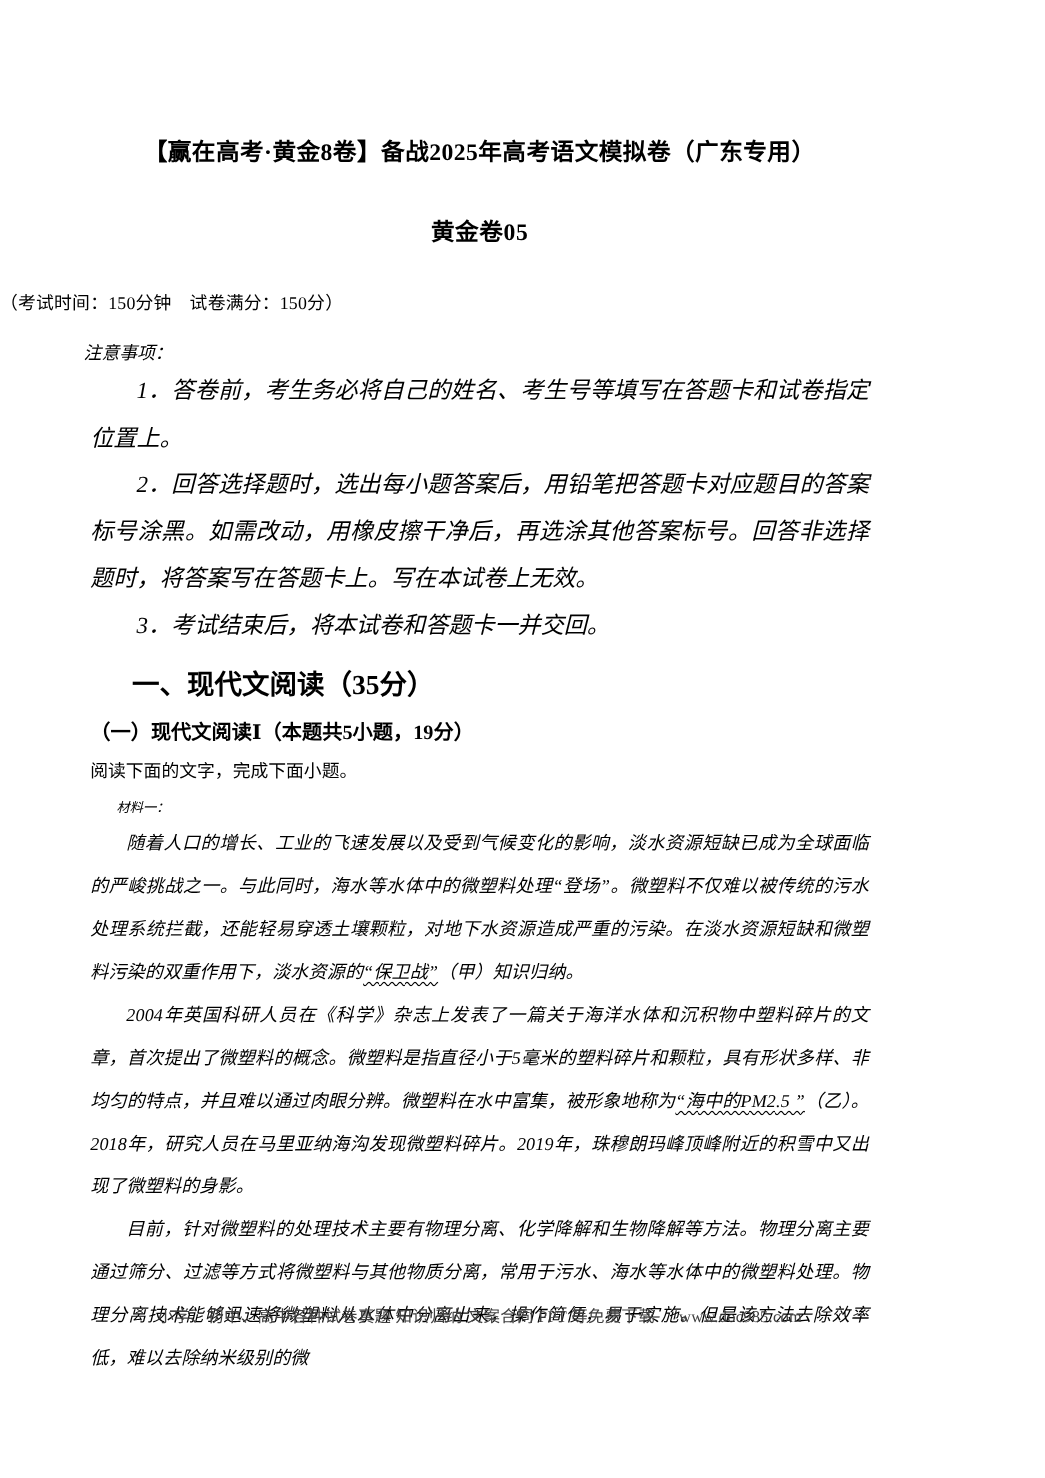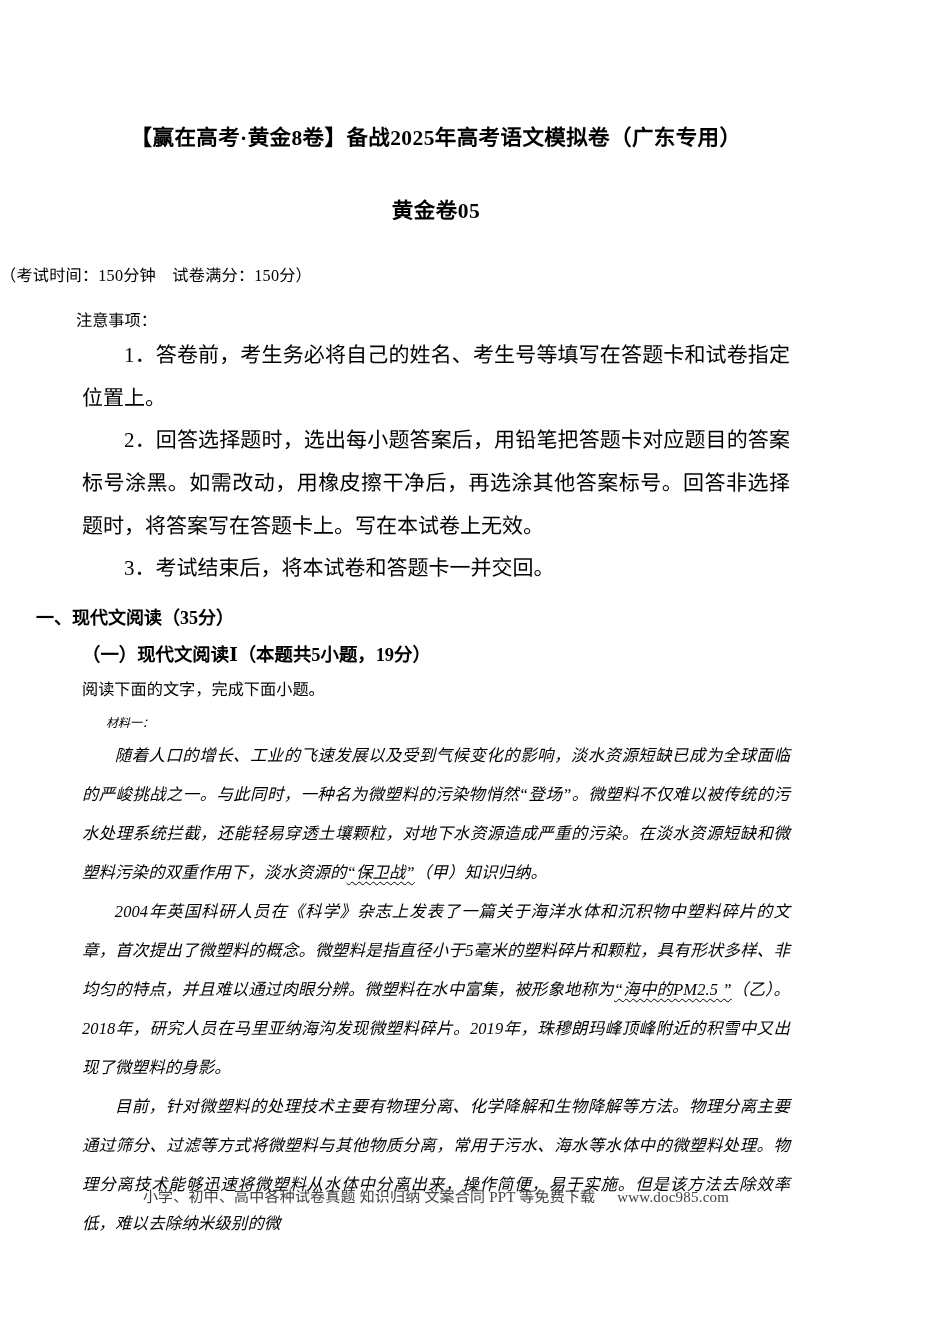--- a/index.html
+++ b/index.html
@@ -51,20 +51,21 @@
     font-size: 16.2px;
     margin: 0;
     padding-top: 38px;
     letter-spacing: 0.2px;
   }
 
   
   .notice-wrap {
     margin: 0;
     padding-top: 22px;
+    font-style: italic;
   }
 
   .notice-label {
     font-size: 16.2px;
     margin: 0 0 0 0;
     padding-left: 76px;
     line-height: 1.62;
   }
 
   .notice-item {
@@ -72,24 +73,24 @@
     margin: 0;
     padding: 0 82px 0 82px;
     text-indent: 2em;
     line-height: 2.03;
     text-align: justify;
     text-justify: inter-ideograph;
   }
 
   
   .sec-heading {
-    font-size: 18px;
-    font-weight: bold;
-    margin: 0;
-    padding: 0 36px;
+    font-size: 25px;
+    font-weight: bold;
+    margin: 0;
+    padding: 0 120px;
     line-height: 1.62;
     padding-top: 14px;
   }
 
   .sub-heading {
     font-size: 18.4px;
     font-weight: bold;
     margin: 0;
     padding: 0 82px;
     line-height: 1.62;
@@ -177,21 +178,21 @@
   <h3 class="sec-heading">一、现代文阅读（35分）</h3>
 
   <h4 class="sub-heading">（一）现代文阅读Ⅰ（本题共5小题，19分）</h4>
 
   <p class="instr-line">阅读下面的文字，完成下面小题。</p>
 
   <div class="passage">
 
     <p class="mat-label">材料一：</p>
 
-    <p class="para"><span>随着人口的增长、工业的飞速发展以及受到气候变化的影响，淡水资源短缺已成为全球面临的严峻挑战之一。与此同时，一种名为微塑料的污染物悄然“登场”。微塑料不仅难以被传统的污水处理系统拦截，还能轻易穿透土壤颗粒，对地下水资源造成严重的污染。在淡水资源短缺和微塑料污染的双重作用下，淡水资源的</span><span class="wavy">“保卫战”</span><span>（甲）知识归纳。</span></p>
+    <p class="para"><span>随着人口的增长、工业的飞速发展以及受到气候变化的影响，淡水资源短缺已成为全球面临的严峻挑战之一。与此同时，海水等水体中的微塑料处理“登场”。微塑料不仅难以被传统的污水处理系统拦截，还能轻易穿透土壤颗粒，对地下水资源造成严重的污染。在淡水资源短缺和微塑料污染的双重作用下，淡水资源的</span><span class="wavy">“保卫战”</span><span>（甲）知识归纳。</span></p>
 
     <p class="para"><span>2004年英国科研人员在《科学》杂志上发表了一篇关于海洋水体和沉积物中塑料碎片的文章，首次提出了微塑料的概念。微塑料是指直径小于5毫米的塑料碎片和颗粒，具有形状多样、非均匀的特点，并且难以通过肉眼分辨。微塑料在水中富集，被形象地称为</span><span class="wavy">“海中的PM2.5 ”</span><span>（乙）。2018年，研究人员在马里亚纳海沟发现微塑料碎片。2019年，珠穆朗玛峰顶峰附近的积雪中又出现了微塑料的身影。</span></p>
 
 
     <p class="para">目前，针对微塑料的处理技术主要有物理分离、化学降解和生物降解等方法。物理分离主要通过筛分、过滤等方式将微塑料与其他物质分离，常用于污水、海水等水体中的微塑料处理。物理分离技术能够迅速将微塑料从水体中分离出来，操作简便，易于实施。但是该方法去除效率低，难以去除纳米级别的微</p>
 
   </div>
 
   <div class="footer">
     <span>小学、初中、高中各种试卷真题 知识归纳 文案合同 PPT 等免费下载</span><span class="url">www.doc985.com</span>

